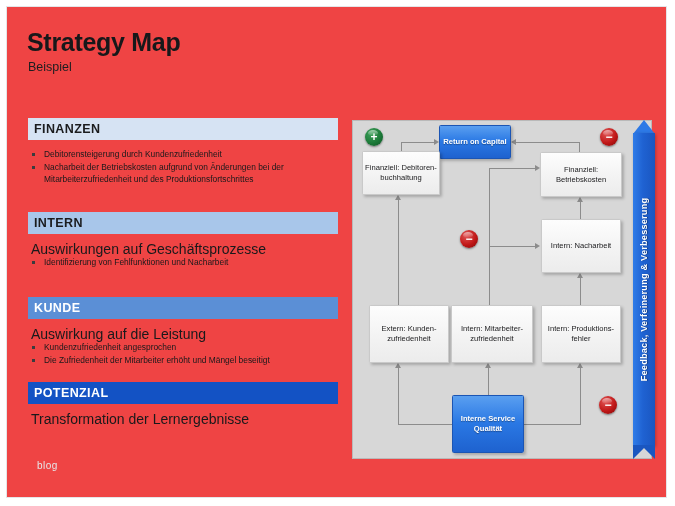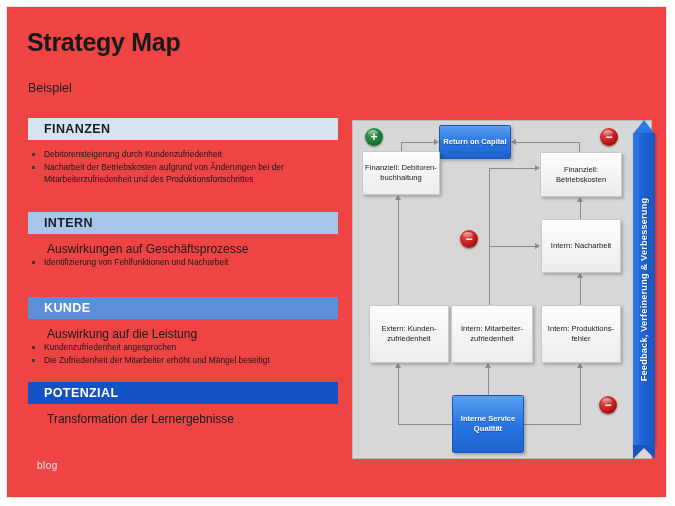--- a/index.html
+++ b/index.html
@@ -15,40 +15,40 @@
     box-sizing:border-box;
   }
 
   
   .page-title{
     position:absolute;left:20px;top:21px;
     font-size:25px;font-weight:bold;color:#17181a;
     letter-spacing:-0.3px;
   }
   .page-subtitle{
-    position:absolute;left:21px;top:74px;
+    position:absolute;left:21px;top:53px;
     font-size:12.5px;color:#1d1e20;
   }
 
   
   .left-col{position:absolute;left:21px;top:111px;width:310px;}
   .section{margin-bottom:0;}
   .sec-bar{
     height:22px;display:flex;align-items:center;
-    padding-left:16px;box-sizing:border-box;
+    padding-left:6px;box-sizing:border-box;
     font-size:12.5px;font-weight:bold;letter-spacing:0.4px;
   }
   .sec-bar.finanzen{background:#d6e3f3;color:#1b1c1e;}
   .sec-bar.intern  {background:#a8c6ea;color:#1b1c1e;}
   .sec-bar.kunde   {background:#5b8fd6;color:#ffffff;}
   .sec-bar.potenzial{background:#1352c4;color:#ffffff;}
 
   .sec-body{padding:9px 0 0 1px;}
   .lead{
-    font-size:12px;color:#19191b;margin:0 0 2px 18px;line-height:12px;
+    font-size:14px;color:#19191b;margin:0 0 2px 2px;line-height:12px;
   }
   .bullets{list-style:none;margin:0;padding:0;}
   .bullets li{
     position:relative;padding-left:15px;
     font-size:8.4px;color:#19191b;line-height:11.6px;margin-bottom:1.5px;
   }
   .bullets li .bul{
     position:absolute;left:3px;top:4px;
     width:3.2px;height:3.2px;background:#3b3c3e;
   }

